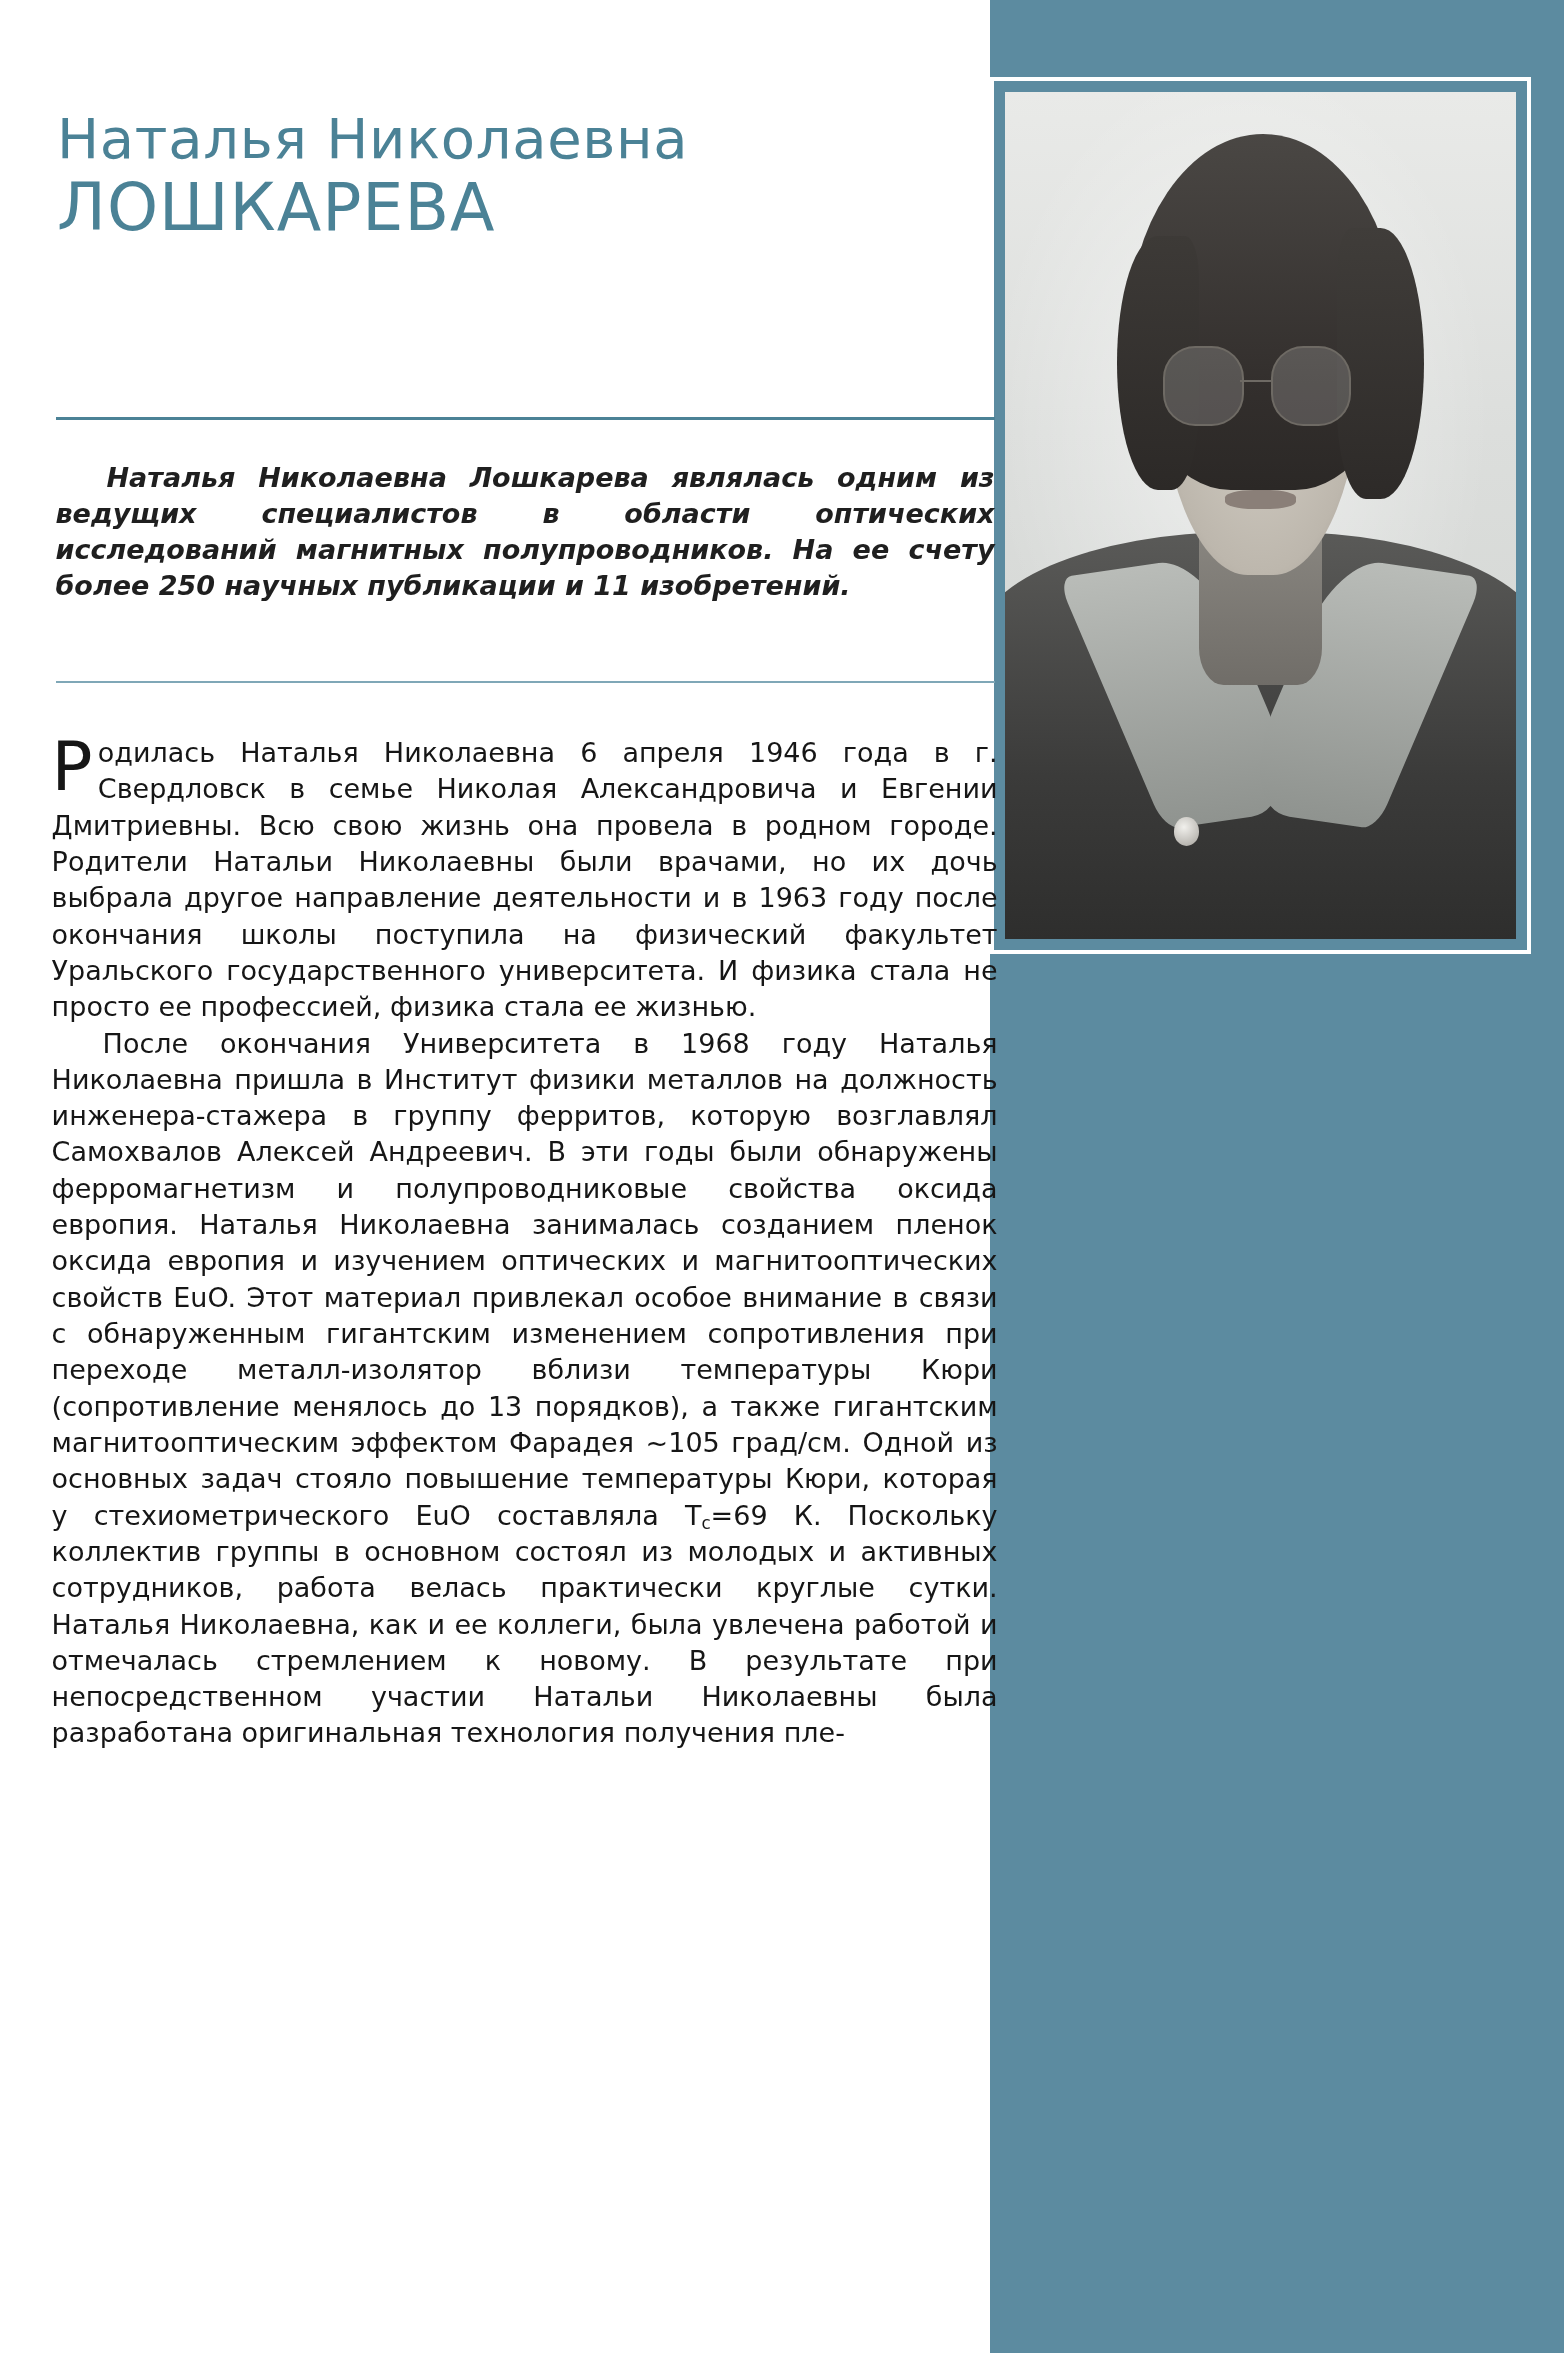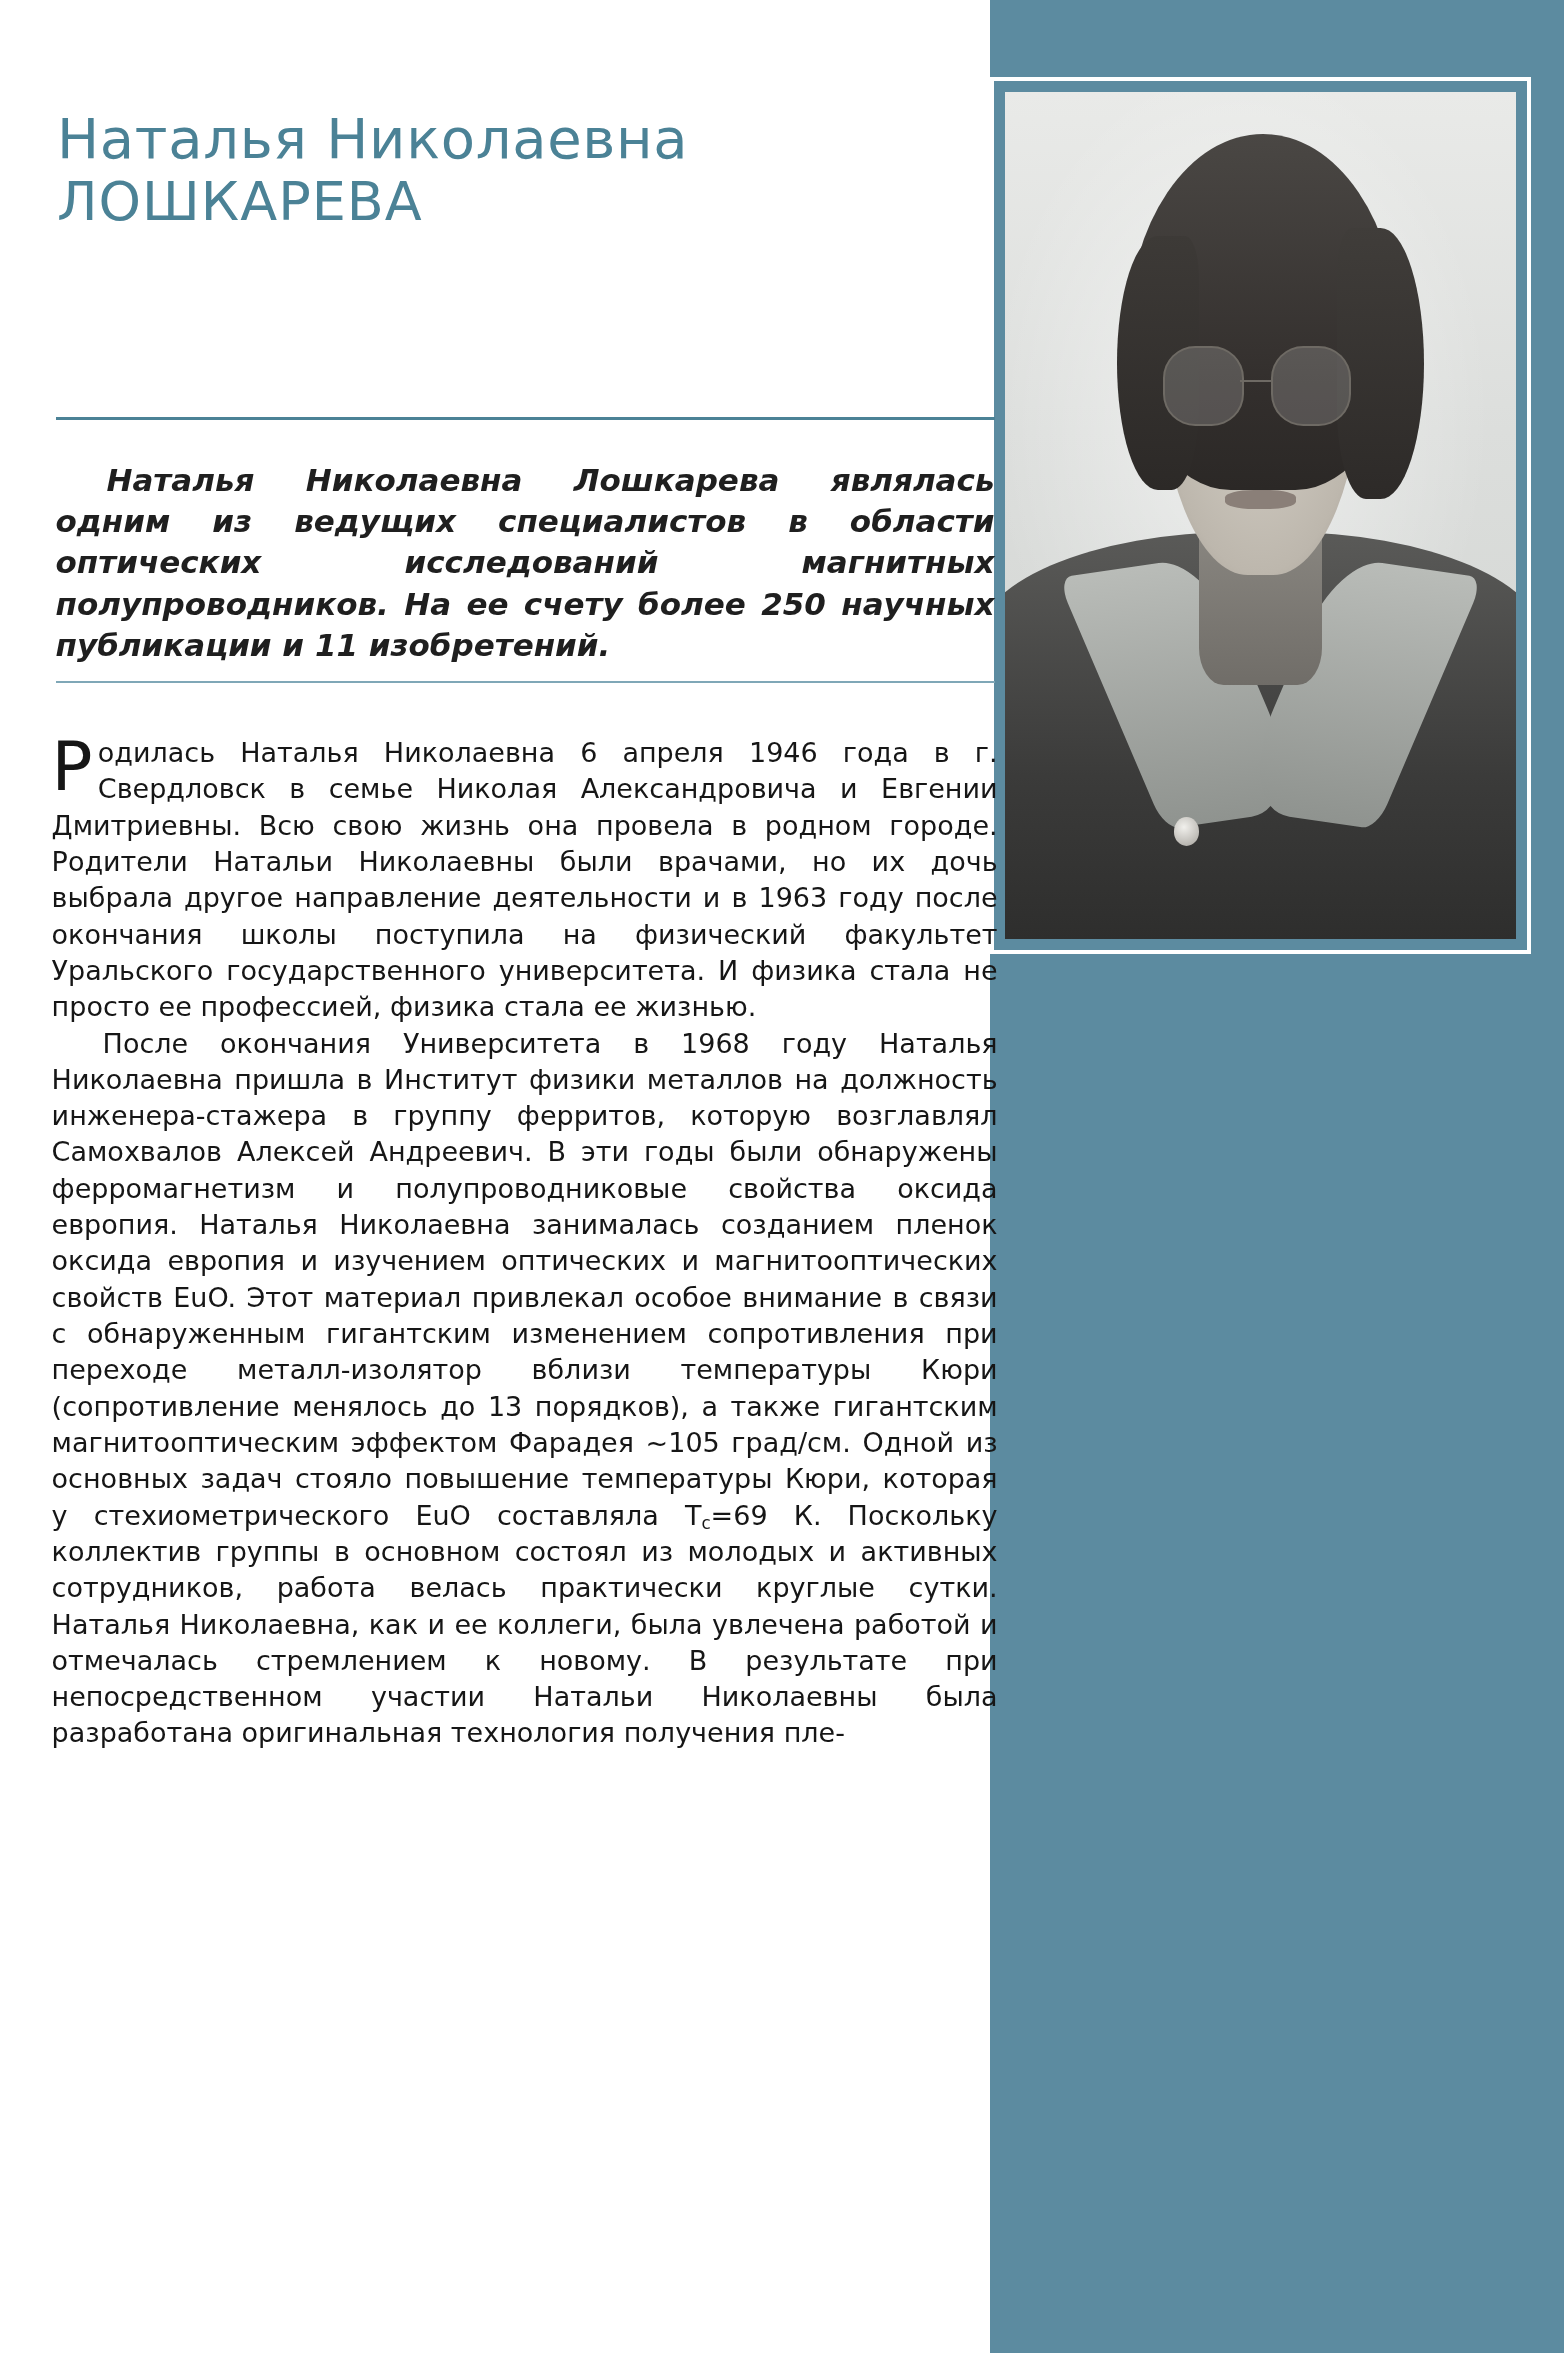--- a/index.html
+++ b/index.html
@@ -65,21 +65,21 @@
   }
   .name-first {
     font-size: 56px;
     color: #4b8296;
     letter-spacing: 0.7px;
     line-height: 1.0;
     font-weight: 400;
     white-space: nowrap;
   }
   .name-last {
-    font-size: 54px;
+    font-size: 65px;
     color: #4b8296;
     letter-spacing: 1px;
     line-height: 1.12;
     font-weight: 400;
     margin-top: 5.2px;
     white-space: nowrap;
   }
 
   .rule-top {
     position: absolute;
@@ -98,21 +98,21 @@
     background: #7fa7b7;
   }
 
   .lede {
     position: absolute;
     top: 460px;
     left: 23.5px;
     width: 939px;
     font-style: italic;
     font-weight: bold;
-    font-size: 31px;
+    font-size: 27px;
     line-height: 1.33;
     color: #1f1f1f;
     text-align: justify;
     text-indent: 51px;
   }
 
   .body-text {
     position: absolute;
     top: 735px;
     left: 19.6px;

